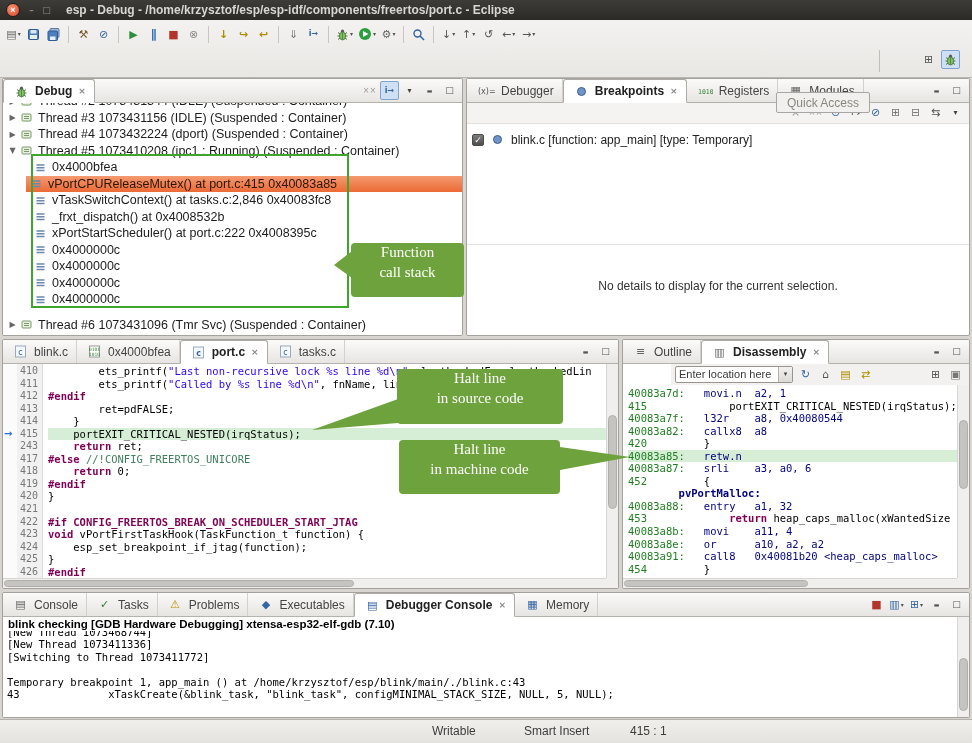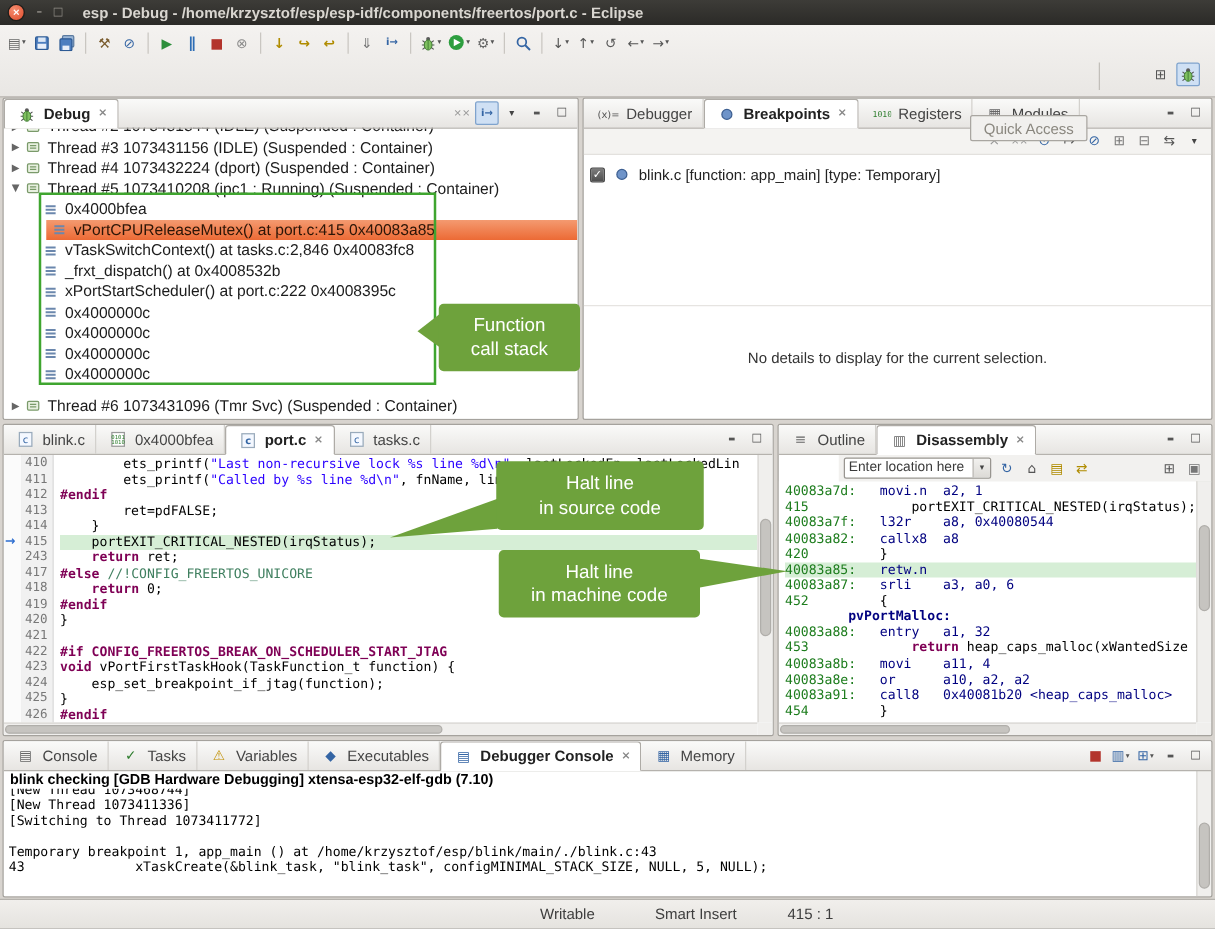--- a/index.html
+++ b/index.html
@@ -33,21 +33,21 @@
   .hdr-icons{margin-left:auto;display:flex;align-items:center;gap:1px;padding-right:3px;}
 
   
   .tree{position:absolute;top:23px;left:0;right:0;bottom:0;background:#fff;overflow:hidden;}
   .tree-row{height:16.5px;display:flex;align-items:center;font-size:12.5px;color:#1c1c1c;white-space:nowrap;padding-left:3px;overflow:hidden;}
   .tree-row.clipped{margin-top:-9px;}
   .tree-row.gap{margin-top:9px;}
   .tw{width:13px;font-size:8px;color:#666;text-align:center;flex:none;font-family:"DejaVu Sans",sans-serif;}
   .indent{width:27px;flex:none;}
   .tree-row .icon{min-width:15px;width:15px;height:15px;padding:0;margin-right:4px;flex:none;}
-  .tree-row.selected{margin-left:34px;background:linear-gradient(var(--selection-orange-top),var(--selection-orange-bottom));color:#2b1507;}
+  .tree-row.selected{margin-left:23px;background:linear-gradient(var(--selection-orange-top),var(--selection-orange-bottom));color:#2b1507;}
   .tree-row.selected .indent{width:0;}
 
   
   .bp-toolbar{position:absolute;top:23px;left:0;right:0;height:21px;background:#f4f3f1;border-bottom:1px solid #e3e1de;display:flex;justify-content:flex-end;align-items:center;gap:1px;padding:0 4px;}
   .bp-item{position:absolute;top:51px;left:5px;display:flex;align-items:center;gap:4px;font-size:12px;color:#222;}
   .cb{width:12px;height:12px;border:1px solid #4a4a4a;border-radius:2px;background:linear-gradient(#7d7d7d,#4e4e4e);color:#fff;font-size:9px;display:flex;align-items:center;justify-content:center;font-family:"DejaVu Sans",sans-serif;box-sizing:border-box;}
   .bp-detail-pane{position:absolute;top:165px;left:0;right:0;bottom:0;border-top:1px solid #e6e4e1;display:flex;align-items:flex-start;justify-content:center;padding-top:34px;font-size:12px;color:#333;}
 
   
   .editor-body{position:absolute;top:23px;left:0;right:0;bottom:0;background:#fff;}
@@ -88,21 +88,21 @@
   #console-text{position:absolute;top:38px;left:0;right:12px;bottom:0;background:#fff;overflow:hidden;padding-left:4px;}
   .crow{height:12.45px;line-height:12.45px;font:10.5px "DejaVu Sans Mono",monospace;color:#000;white-space:pre;}
   .crow:first-child{margin-top:-5px;}
 
   
   .statusbar{position:absolute;left:0;right:0;top:719px;height:24px;background:linear-gradient(#f1efec,#e4e2de);border-top:1px solid #b5b2ad;font-size:12px;color:#3d3d3d;}
   .sb-field{position:absolute;top:4px;}
 
   
   #overlay{position:absolute;left:0;top:0;width:972px;height:743px;z-index:60;pointer-events:none;}
-  .callout{position:absolute;z-index:61;background:var(--callout-green);border-radius:4px;color:#fff;font-size:15px;display:flex;flex-direction:column;align-items:center;justify-content:center;line-height:1.3;pointer-events:none;font-family:Liberation Sans, sans-serif;}
+  .callout{position:absolute;z-index:61;background:var(--callout-green);border-radius:4px;color:#fff;font-size:15px;display:flex;flex-direction:column;align-items:center;line-height:1.3;pointer-events:none;font-family:Liberation Serif, serif;}
 </style>
 </head>
 <body>
 
 <div class="window">
 
   <div class="titlebar">
     <span class="wm-close">×</span>
     <span class="wm-btn">–</span>
     <span class="wm-btn">□</span>
@@ -637,21 +637,21 @@
           <div class="tab">
             <span class="icon" style="color: rgb(102, 102, 102);">▤</span>
             <span>Console</span>
           </div>
           <div class="tab">
             <span class="icon" style="color: rgb(45, 125, 45);">✓</span>
             <span>Tasks</span>
           </div>
           <div class="tab">
             <span class="icon" style="color: rgb(192, 144, 0);">⚠</span>
-            <span>Variables</span>
+            <span>Problems</span>
           </div>
           <div class="tab">
             <span class="icon" style="color: rgb(52, 101, 164);">◆</span>
             <span>Executables</span>
           </div>
           <div class="tab active">
             <span class="icon" style="color: rgb(52, 101, 164);">▤</span>
             <span>Debugger Console</span>
             <span class="tab-close">×</span>
           </div>

